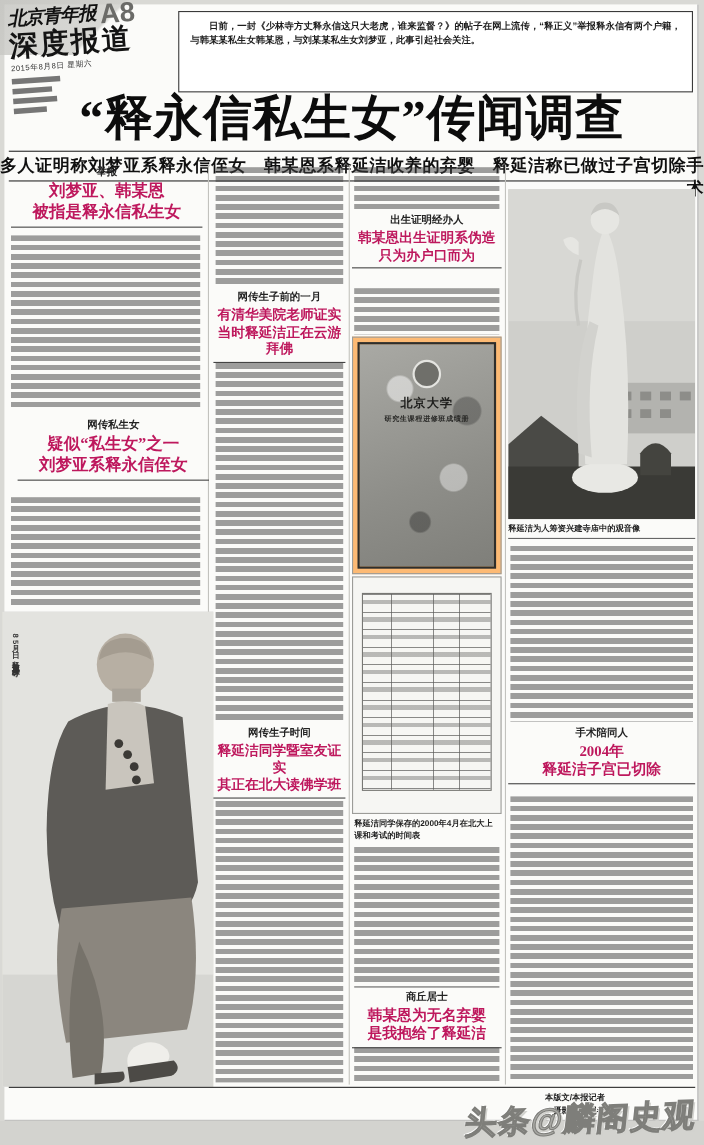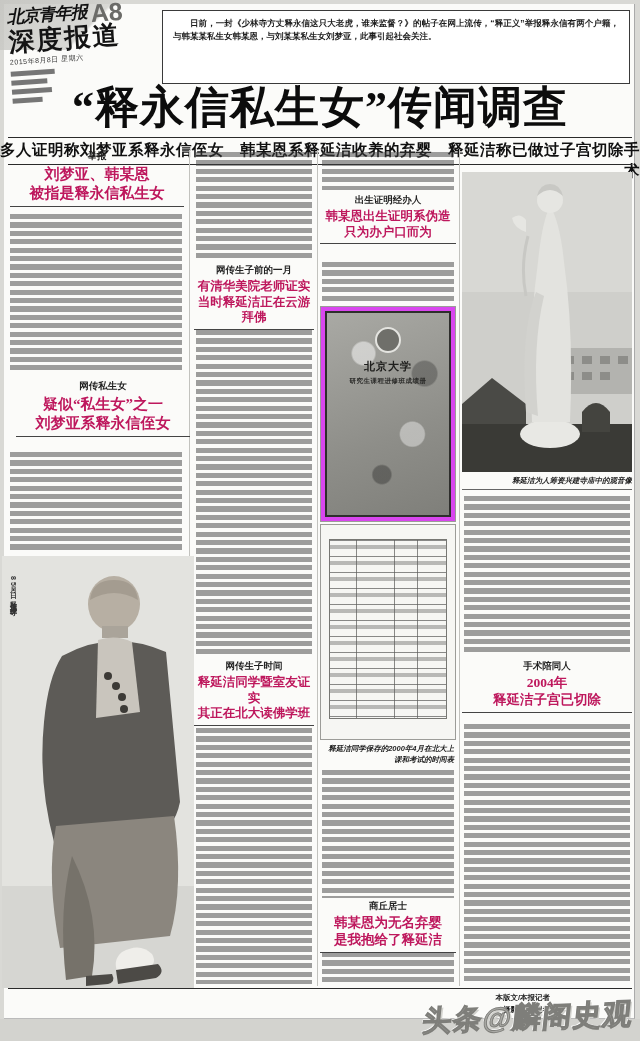--- a/index.html
+++ b/index.html
@@ -49,28 +49,28 @@
   .vdiv{position:absolute;top:150px;height:836px;width:0;border-left:1px solid #c2c2be;}
   .sect{position:absolute;text-align:center;}
   .kicker{font-size:9.5px;font-weight:bold;color:#222;margin-bottom:2px;}
   .stitle{font-family:"Liberation Serif","DejaVu Serif",serif;font-weight:900;color:#be185d;line-height:1.25;border-bottom:1px solid #444;padding-bottom:3px;}
   .t15{font-size:15px;} .t13{font-size:12.5px;} .t14{font-size:13.5px;}
   .greek{
     position:absolute;
     background:repeating-linear-gradient(to bottom,#3f3f3f 0px,#3f3f3f 5.2px,rgba(0,0,0,0) 5.2px,rgba(0,0,0,0) 8.4px);
     opacity:.5;
   }
-  .caption{font-size:7.5px;font-weight:bold;color:#1e1e1e;line-height:1.4;text-align:right;font-style:italic;}
+  .caption{font-size:7.5px;font-weight:bold;color:#1e1e1e;line-height:1.4;text-align:left;}
   
   .photo{position:absolute;background:#dcdcd8;overflow:hidden;}
   .photo svg{display:block;}
   .vcap{
     position:absolute;writing-mode:vertical-rl;font-size:7px;color:#333;font-weight:bold;letter-spacing:1px;
   }
-  .bookframe{position:absolute;background:#d946ef;border:1px solid #9c9c98;padding:4px;box-sizing:border-box;}
+  .bookframe{position:absolute;background:#fdba74;border:1px solid #9c9c98;padding:4px;box-sizing:border-box;}
   .bookcover{
     width:100%;height:100%;box-sizing:border-box;border:2px solid #2e2e2c;
     background:
       radial-gradient(circle at 30% 20%,rgba(255,255,255,.5) 0 6%,rgba(255,255,255,0) 7%),
       radial-gradient(circle at 70% 60%,rgba(255,255,255,.4) 0 8%,rgba(255,255,255,0) 9%),
       radial-gradient(circle at 45% 80%,rgba(60,60,58,.5) 0 5%,rgba(60,60,58,0) 6%),
       radial-gradient(circle at 80% 30%,rgba(70,70,68,.45) 0 7%,rgba(70,70,68,0) 8%),
       linear-gradient(160deg,#a9a9a4,#8e8e89 60%,#7f7f7a);
     position:relative;text-align:center;
   }

